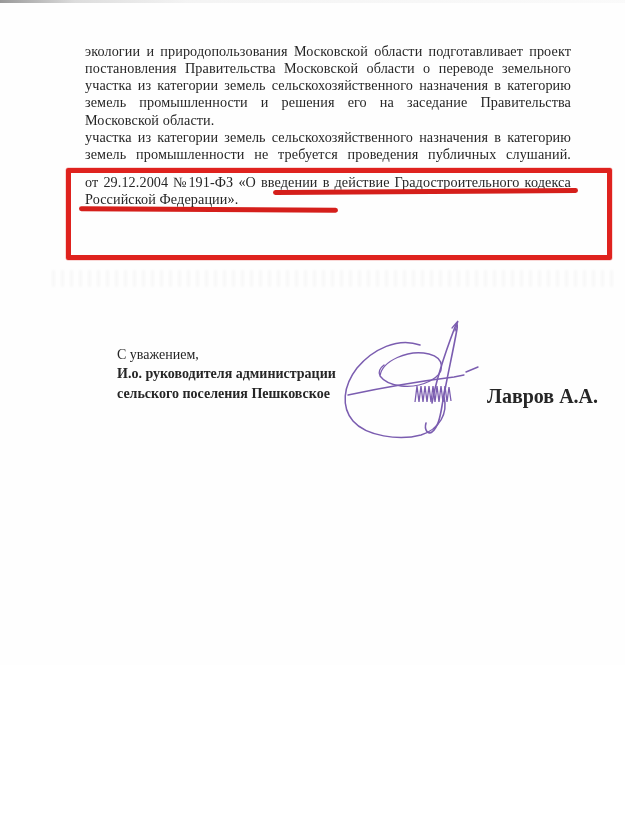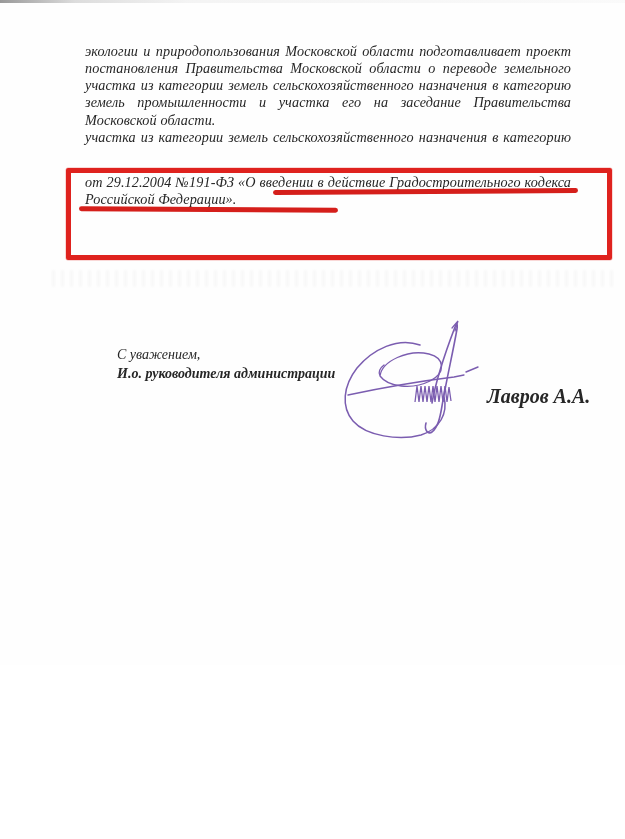--- a/index.html
+++ b/index.html
@@ -12,21 +12,20 @@
   * { margin: 0; padding: 0; box-sizing: border-box; }
   html, body { background: #fff; }
   .page {
     position: relative;
     width: 625px;
     height: 665px;
     background: var(--paper);
     overflow: hidden;
     font-family: "Liberation Serif", "DejaVu Serif", serif;
     color: var(--text);
-    font-style: italic;
   }
   
   .scan-edge-top {
     position: absolute; top: 0; left: 0; width: 625px; height: 3px;
     background: linear-gradient(to right,
       rgba(70,70,70,.55), rgba(120,120,120,.25) 12%,
       rgba(170,170,170,.12) 30%, rgba(200,200,200,.08));
   }
   .scan-band {
     position: absolute; top: 270px; left: 52px; width: 566px; height: 17px;
@@ -94,42 +93,44 @@
 <body>
 
 <div class="page">
 
   <div class="scan-edge-top"></div>
 
   <div class="para" id="para1">
     <div class="line just">экологии и природопользования Московской области подготавливает проект</div>
     <div class="line just">постановления Правительства Московской области о переводе земельного</div>
     <div class="line just">участка из категории земель сельскохозяйственного назначения в категорию</div>
-    <div class="line just">земель промышленности и участка его на заседание Правительства</div>
+    <div class="line just">земель промышленности и решения его на заседание Правительства</div>
     <div class="line left">Московской области.</div>
   </div>
 
   <div class="para" id="para2">
     <div class="line just">участка из категории земель сельскохозяйственного назначения в категорию</div>
+    <div class="line just">земель промышленности не требуется проведения публичных слушаний.</div>
   </div>
 
   <div class="para" id="para3">
     <div class="line just">от 29.12.2004 №191-ФЗ «О введении в действие Градостроительного кодекса</div>
     <div class="line left">Российской Федерации».</div>
   </div>
 
   <div class="highlight-box"></div>
   <div class="red-underline" id="underline1"></div>
   <div class="red-underline" id="underline2"></div>
 
   <div class="scan-band"></div>
 
   <div class="closing">
     <div>С уважением,</div>
     <div class="bold">И.о. руководителя администрации</div>
+    <div class="bold">сельского поселения Пешковское</div>
   </div>
 
   <div class="signer-name">Лавров А.А.</div>
 
   <svg class="signature" viewBox="0 0 150 135" xmlns="http://www.w3.org/2000/svg">
 
     <path d="M 84,35 C 62,27 37,39 21,58 C 7,76 5,97 17,111
              C 30,126 63,131 85,125 C 104,119 112,103 108,87" stroke-width="1.5" stroke-linecap="round"></path>
 
     <path d="M 44,66 C 46,51 72,39 93,44 C 109,48 110,63 94,71

